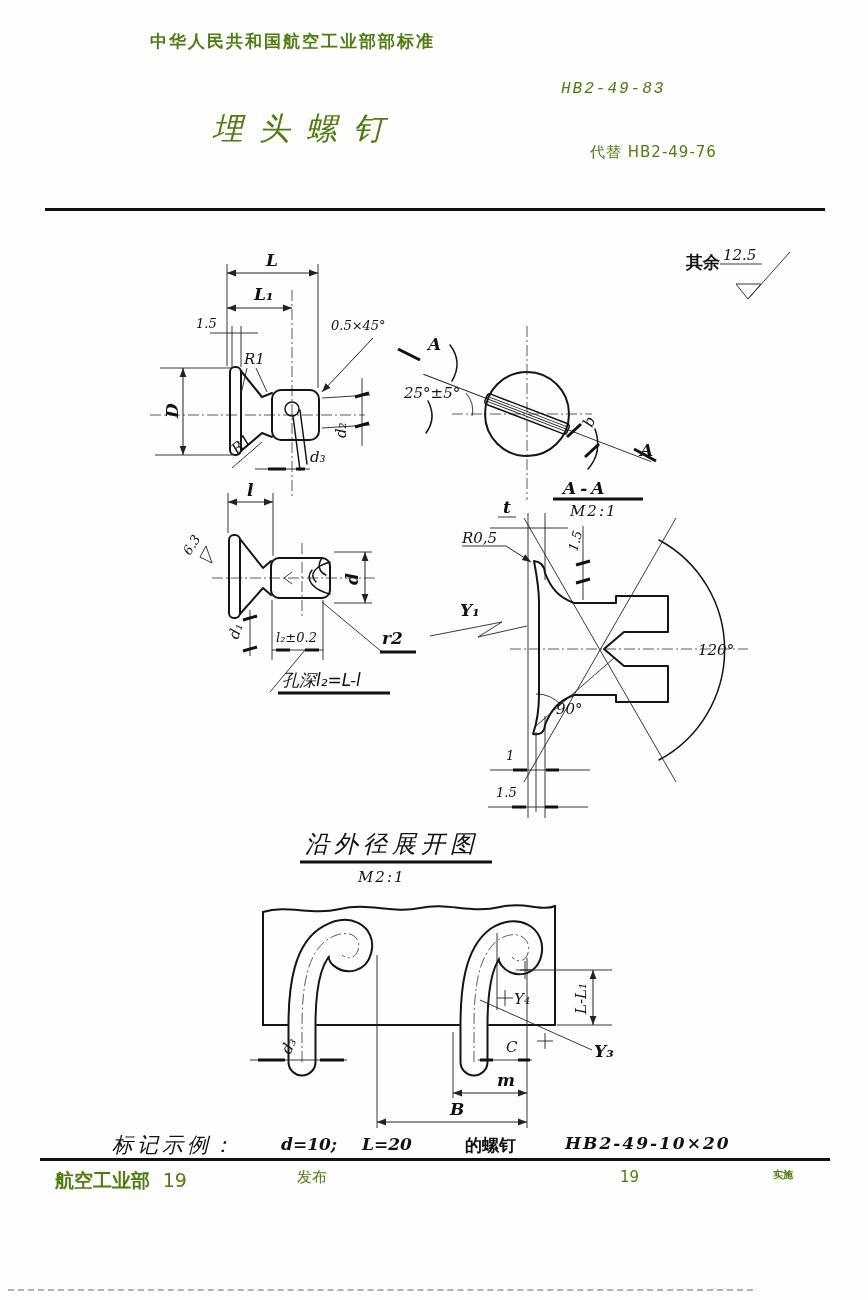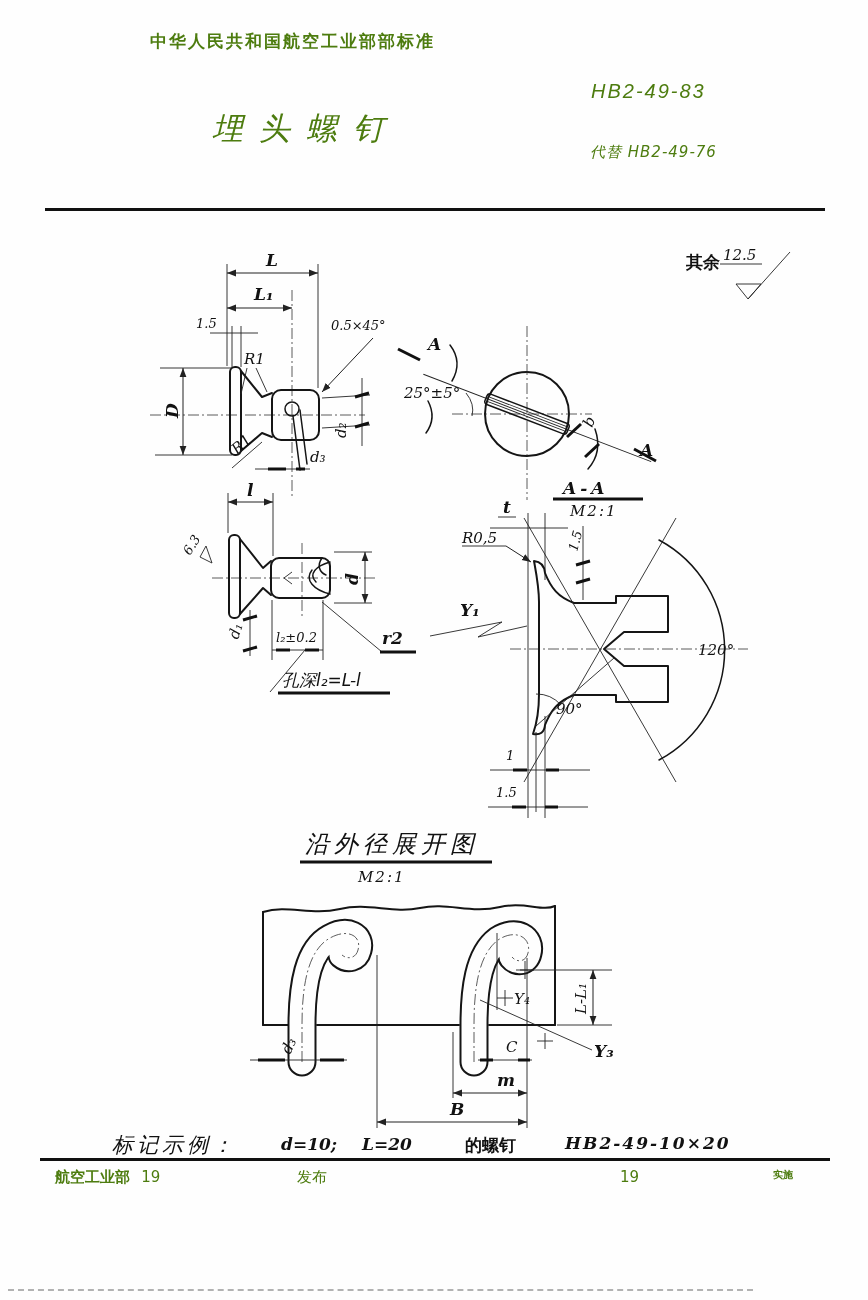--- a/index.html
+++ b/index.html
@@ -22,23 +22,23 @@
   .hd{position:absolute;white-space:nowrap;}
   .rule{position:absolute;background:#111;}
   .dash-bottom{position:absolute;left:8px;top:1289px;width:745px;border-top:2px dashed #8a8a8a;opacity:.65;}
 </style>
 </head>
 <body>
 
 <div id="page">
 
   <div class="hd" style="left:150px;top:30px;font-size:17px;font-weight:bold;letter-spacing:2px;">中华人民共和国航空工业部部标准</div>
-  <div class="hd" style="left:591px;top:80px;font-size:20px;font-style:italic;font-family:Liberation Sans, sans-serif;letter-spacing:2px;">HB2-49-83</div>
+  <div class="hd" style="left:561px;top:80px;font-size:16px;font-style:italic;font-family:Liberation Mono, monospace;letter-spacing:2px;">HB2-49-83</div>
   <div class="hd" style="left:212px;top:108px;font-size:31px;letter-spacing:16px;font-style:italic;">埋头螺钉</div>
-  <div class="hd" style="left:590px;top:143px;font-size:15px;font-style:italic;letter-spacing:1px;">代替 HB2-49-76</div>
+  <div class="hd" style="left:590px;top:143px;font-size:15px;letter-spacing:1px;">代替 HB2-49-76</div>
   <div class="rule" style="left:45px;top:208px;width:780px;height:3px;"></div>
 
   <svg width="868" height="1300" viewBox="0 0 868 1300">
     <defs>
       <marker id="ae" viewBox="0 0 10 10" refX="9" refY="5" markerWidth="10" markerHeight="10" orient="auto-start-reverse">
         <path d="M0,1.6 L9,5 L0,8.4 Z" fill="#222"></path>
       </marker>
       <pattern id="hx" width="9" height="9" patternUnits="userSpaceOnUse" patternTransform="rotate(45)">
         <line x1="0" y1="0" x2="0" y2="9" stroke="#3a3a3a" stroke-width="1"></line>
       </pattern>
@@ -296,21 +296,21 @@
     <g>
       <text x="112" y="1152" class="cn" font-size="21" font-style="italic" letter-spacing="4">标记示例：</text>
       <text x="281" y="1150" class="lbB">d=10;</text>
       <text x="362" y="1150" class="lbB">L=20</text>
       <text x="465" y="1151" class="cn" font-size="17" font-weight="bold">的螺钉</text>
       <text x="565" y="1149" class="lbB" font-size="16" letter-spacing="2">HB2-49-10×20</text>
     </g>
   </svg>
 
   <div class="rule" style="left:40px;top:1158px;width:790px;height:3px;"></div>
-  <div class="hd" style="left:55px;top:1168px;font-size:15px;font-weight:bold;">
+  <div class="hd" style="left:55px;top:1168px;font-size:19px;font-weight:bold;">
     <span>航空工业部</span>
     <span style="font-weight:normal;margin-left:6px;">19</span>
   </div>
   <div class="hd" style="left:297px;top:1168px;font-size:15px;font-weight:normal;">发布</div>
   <div class="hd" style="left:620px;top:1168px;font-size:15px;">19</div>
   <div class="hd" style="left:773px;top:1168px;font-size:10px;font-weight:bold;">实施</div>
 
   <div class="dash-bottom"></div>
 </div>
 

